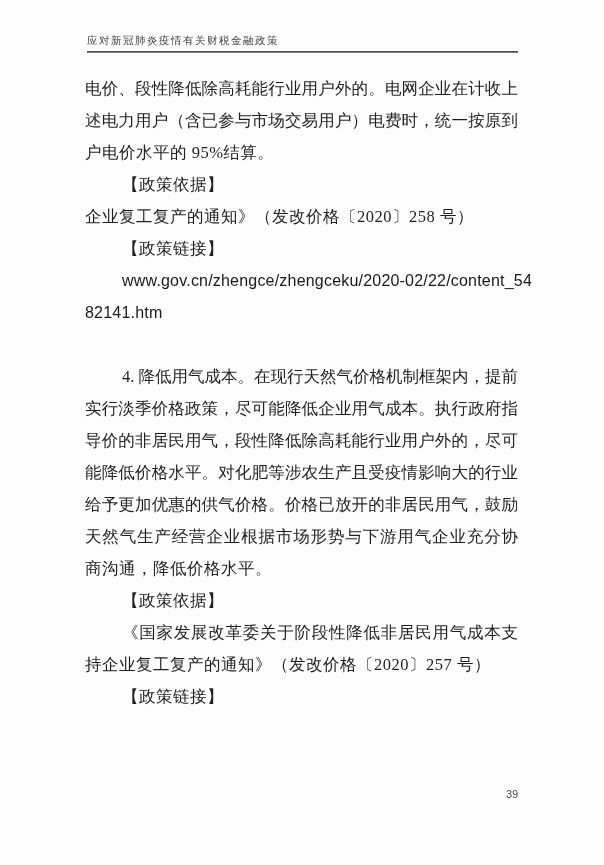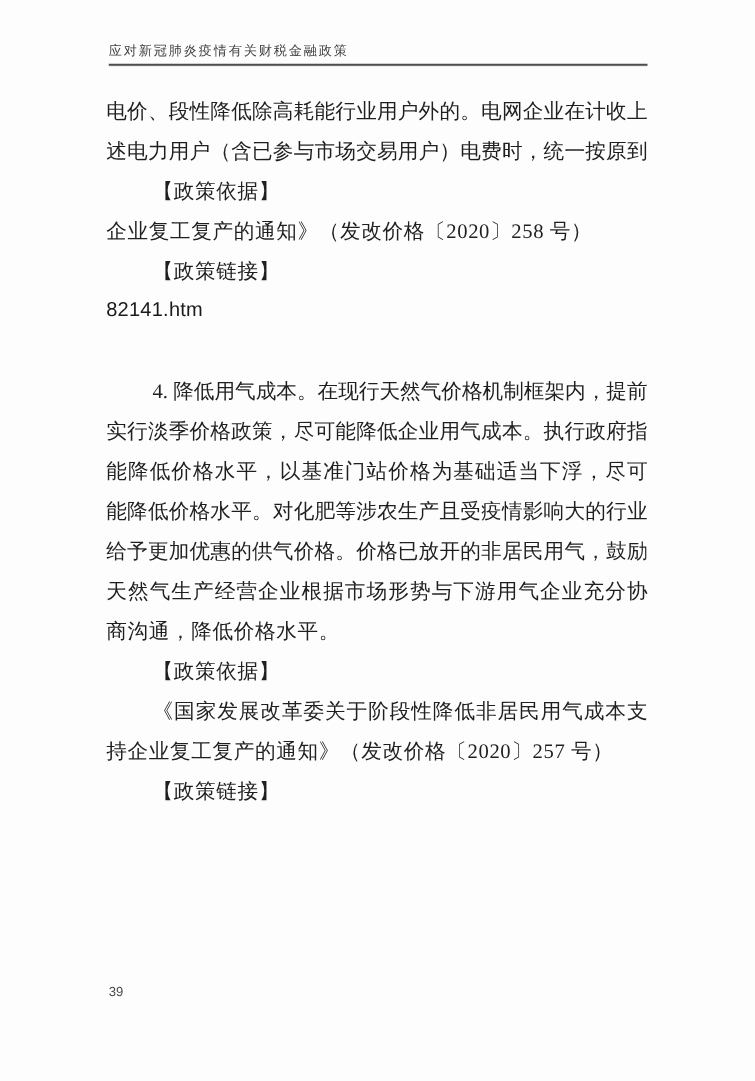--- a/index.html
+++ b/index.html
@@ -62,46 +62,48 @@
     font-size: 16px;
     letter-spacing: 0.2px;
     color: #1a1a1a;
   }
   
   .footer-num {
     position: absolute;
     top: 788px;
     left: 87px;
     width: 431px;
-    text-align: left;
+    text-align: right;
     font-size: 10.5px;
     color: #4a4a4a;
     font-family: "Liberation Sans", "DejaVu Sans", sans-serif;
   }
 </style>
 </head>
 <body>
 
 <div class="page">
 
   <div class="header-title">应对新冠肺炎疫情有关财税金融政策</div>
 
   <div class="header-rule"></div>
 
   <div class="doc-body" id="body-lines">
       <div class="ln just">电价、段性降低除高耗能行业用户外的。电网企业在计收上</div>
       <div class="ln just">述电力用户（含已参与市场交易用户）电费时，统一按原到</div>
+      <div class="ln">户电价水平的 95%结算。</div>
       <div class="ln ind">【政策依据】</div>
       <div class="ln">企业复工复产的通知》（发改价格〔2020〕258 号）</div>
       <div class="ln ind">【政策链接】</div>
+      <div class="ln ind url">www.gov.cn/zhengce/zhengceku/2020-02/22/content_54</div>
       <div class="ln url">82141.htm</div>
       <div class="ln">&nbsp;</div>
       <div class="ln ind just">4. 降低用气成本。在现行天然气价格机制框架内，提前</div>
       <div class="ln just">实行淡季价格政策，尽可能降低企业用气成本。执行政府指</div>
-      <div class="ln just">能降低价格水平，以基准门站价格为基础适当下浮，尽可</div>
+      <div class="ln just">导价的非居民用气，段性降低除高耗能行业用户外的，尽可</div>
       <div class="ln just">能降低价格水平。对化肥等涉农生产且受疫情影响大的行业</div>
       <div class="ln just">给予更加优惠的供气价格。价格已放开的非居民用气，鼓励</div>
       <div class="ln just">天然气生产经营企业根据市场形势与下游用气企业充分协</div>
       <div class="ln">商沟通，降低价格水平。</div>
       <div class="ln ind">【政策依据】</div>
       <div class="ln ind just">《国家发展改革委关于阶段性降低非居民用气成本支</div>
       <div class="ln">持企业复工复产的通知》（发改价格〔2020〕257 号）</div>
       <div class="ln ind">【政策链接】</div>
     </div>
 

